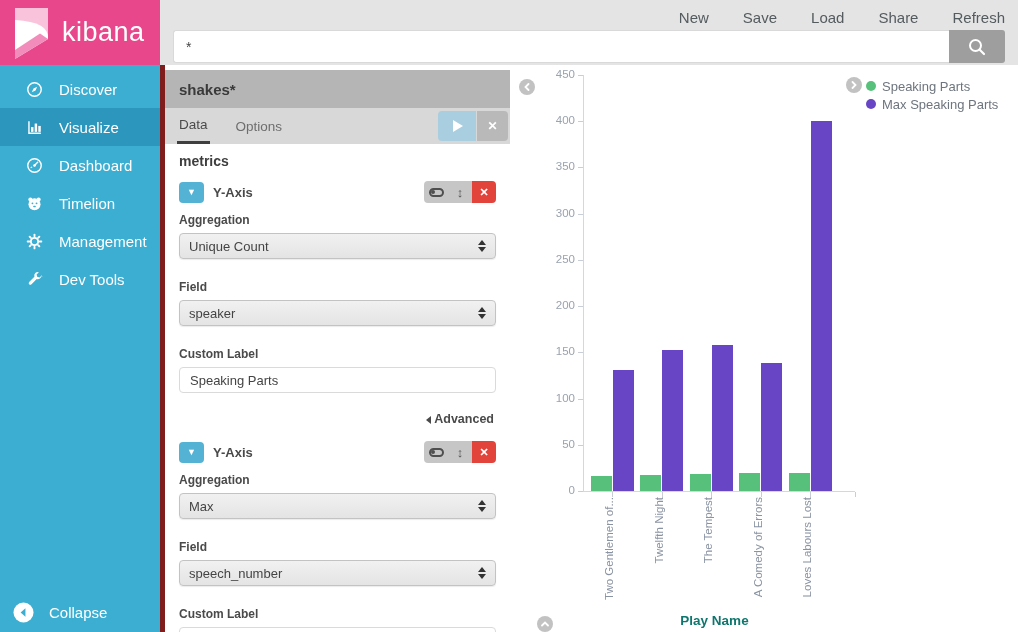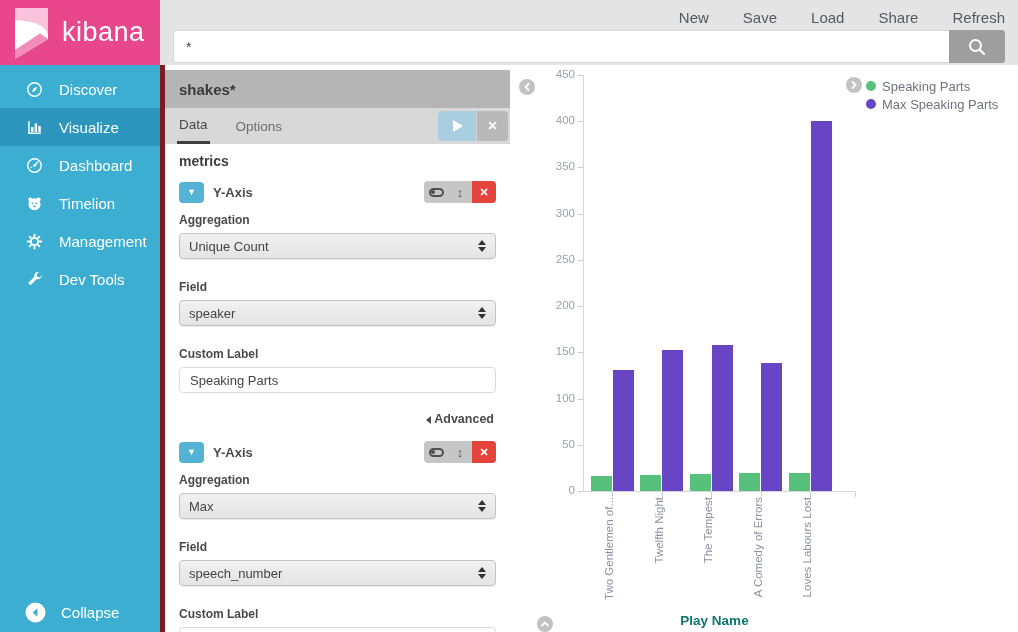--- a/index.html
+++ b/index.html
@@ -18,21 +18,21 @@
   .search-row { display:flex; height:33px; }
   .search-input { flex:1; height:33px; border:1px solid #D9D9D9; border-right:none; border-radius:3px 0 0 3px; padding:0 12px; font-size:14px; color:#444; outline:none; font-family:"Liberation Sans", sans-serif; }
   .search-btn { width:56px; height:33px; background:#9E9E9E; border:none; border-radius:0 3px 3px 0; display:flex; align-items:center; justify-content:center; cursor:pointer; }
 
   
   .sidebar { position:absolute; top:65px; left:0; width:179px; bottom:0; background:#3CAED2; }
   .side-item { height:38px; display:flex; align-items:center; gap:15px; padding-left:25px; color:#fff; font-size:15px; cursor:pointer; }
   .side-item:first-child { margin-top:5px; }
   .side-item.active { background:#2D96BC; }
   .side-item svg { flex:none; }
-  .collapse-item { position:absolute; bottom:0; left:0; right:0; height:40px; display:flex; align-items:center; gap:15px; padding-left:25px; color:#fff; font-size:15px; cursor:pointer; }
+  .collapse-item { position:absolute; bottom:0; left:0; right:0; height:40px; display:flex; align-items:center; gap:15px; padding-left:13px; color:#fff; font-size:15px; cursor:pointer; }
 
   
   .editor { position:absolute; top:65px; left:160px; width:350px; bottom:0; background:#fff; border-left:5px solid #7f1d1d; }
   .index-header { height:38px; margin-top:5px; background:#B5B5B5; display:flex; align-items:center; padding-left:14px; font-size:15px; font-weight:bold; color:#3A3A3A; }
   .tabbar { height:36px; background:#D8D8D8; display:flex; align-items:stretch; padding-left:12px; }
   .tab { display:flex; align-items:center; padding:0 2px; margin-right:24px; font-size:13.5px; color:#6E6E6E; cursor:pointer; }
   .tab.active { color:#4A4A4A; border-bottom:3px solid #3F3F3F; font-weight:400; }
   .tab-actions { margin-left:auto; display:flex; align-items:center; padding-right:2px; gap:1px; }
   .btn-apply { width:38px; height:30px; background:#A9CEDF; border:none; border-radius:4px 0 0 4px; display:flex; align-items:center; justify-content:center; cursor:pointer; }
   .btn-apply .tri { width:0; height:0; border-top:6px solid transparent; border-bottom:6px solid transparent; border-left:10px solid #fff; margin-left:2px; }

